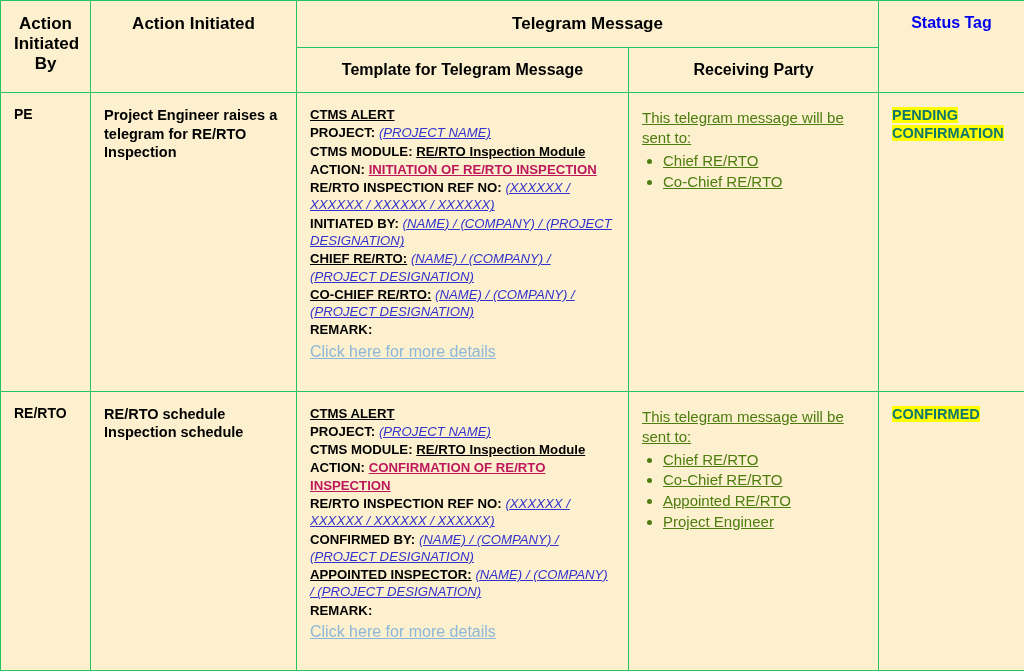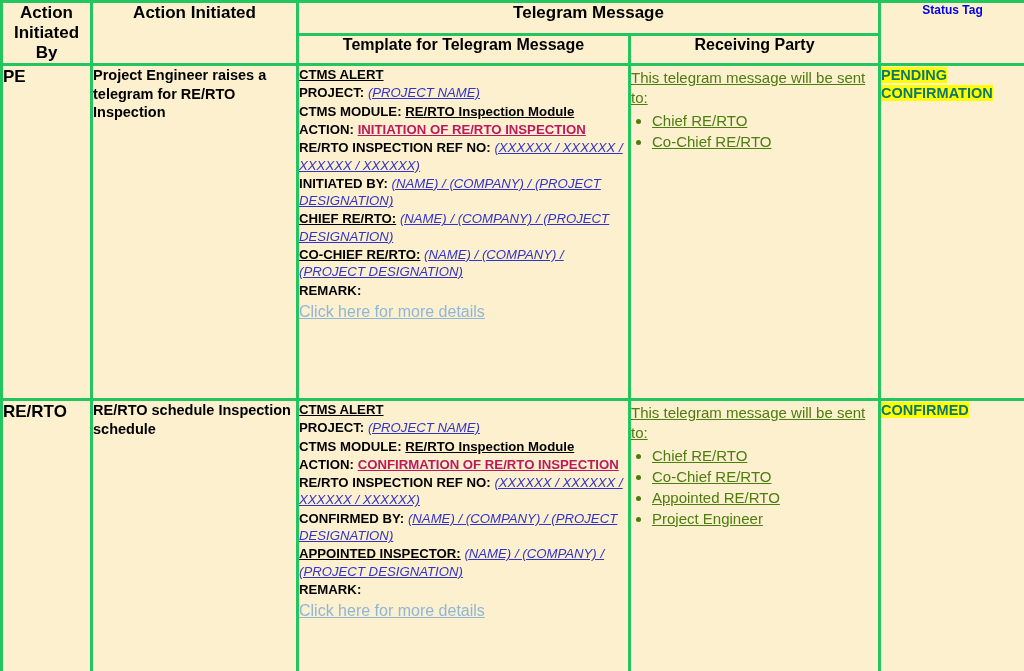--- a/index.html
+++ b/index.html
@@ -15,22 +15,22 @@
   }
 
   table.tg {
     border-collapse: collapse;
     width: 1024px;
     height: 671px;
     table-layout: fixed;
   }
 
   table.tg td, table.tg th {
-    border: 3px solid #22c55e;
-    padding: 0;
+    border: 1px solid #22c55e;
+    padding: 13px;
     vertical-align: top;
     background: #FCF0CE;
     margin-left: 24px;
   }
 
   
   th.hdr {
     background: #BDD0E9;
     text-align: center;
     vertical-align: middle;
@@ -41,37 +41,37 @@
     font-size: 17px;
     line-height: 1.18;
     padding: 3px 2px;
   }
   th.hdr-sub {
     font-size: 16px;
     padding: 4px 2px;
   }
   th.hdr-status {
     color: #0000EE;
-    font-size: 12px;
+    font-size: 16px;
   }
 
   
   col.c-initby   { width: 90px;  }
   col.c-action   { width: 206px; }
   col.c-template { width: 332px; }
   col.c-receiver { width: 250px; }
   col.c-status   { width: 146px; }
 
   
   td.cell {
     padding: 6px 6px 6px 7px;
   }
   .initby {
     font-weight: bold;
-    font-size: 17px;
+    font-size: 14px;
     color: #000;
     line-height: 1.25;
   }
   .action-desc {
     font-weight: bold;
     font-size: 14.5px;
     color: #000;
     line-height: 1.28;
   }
 

